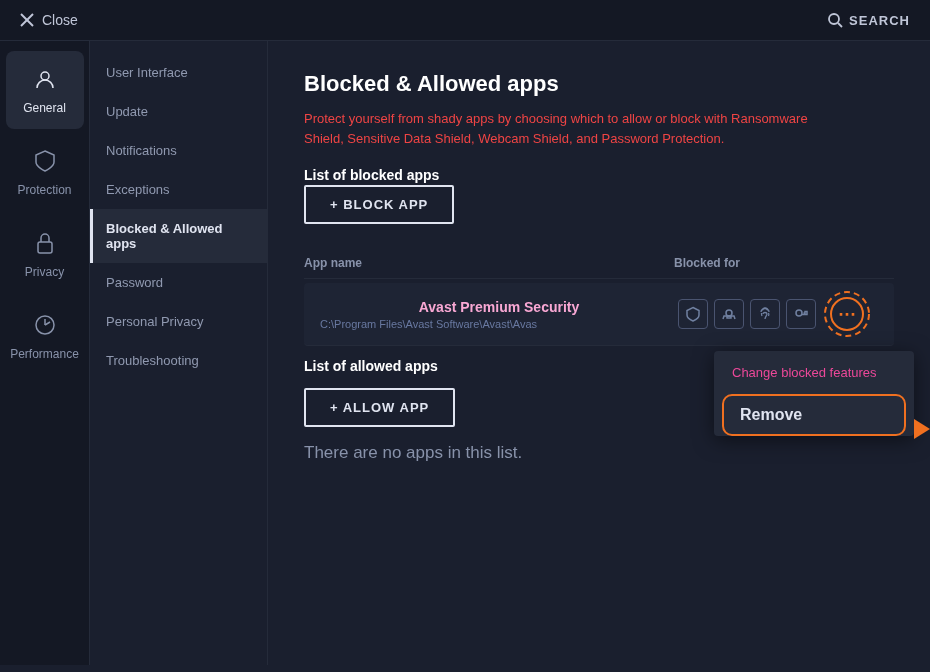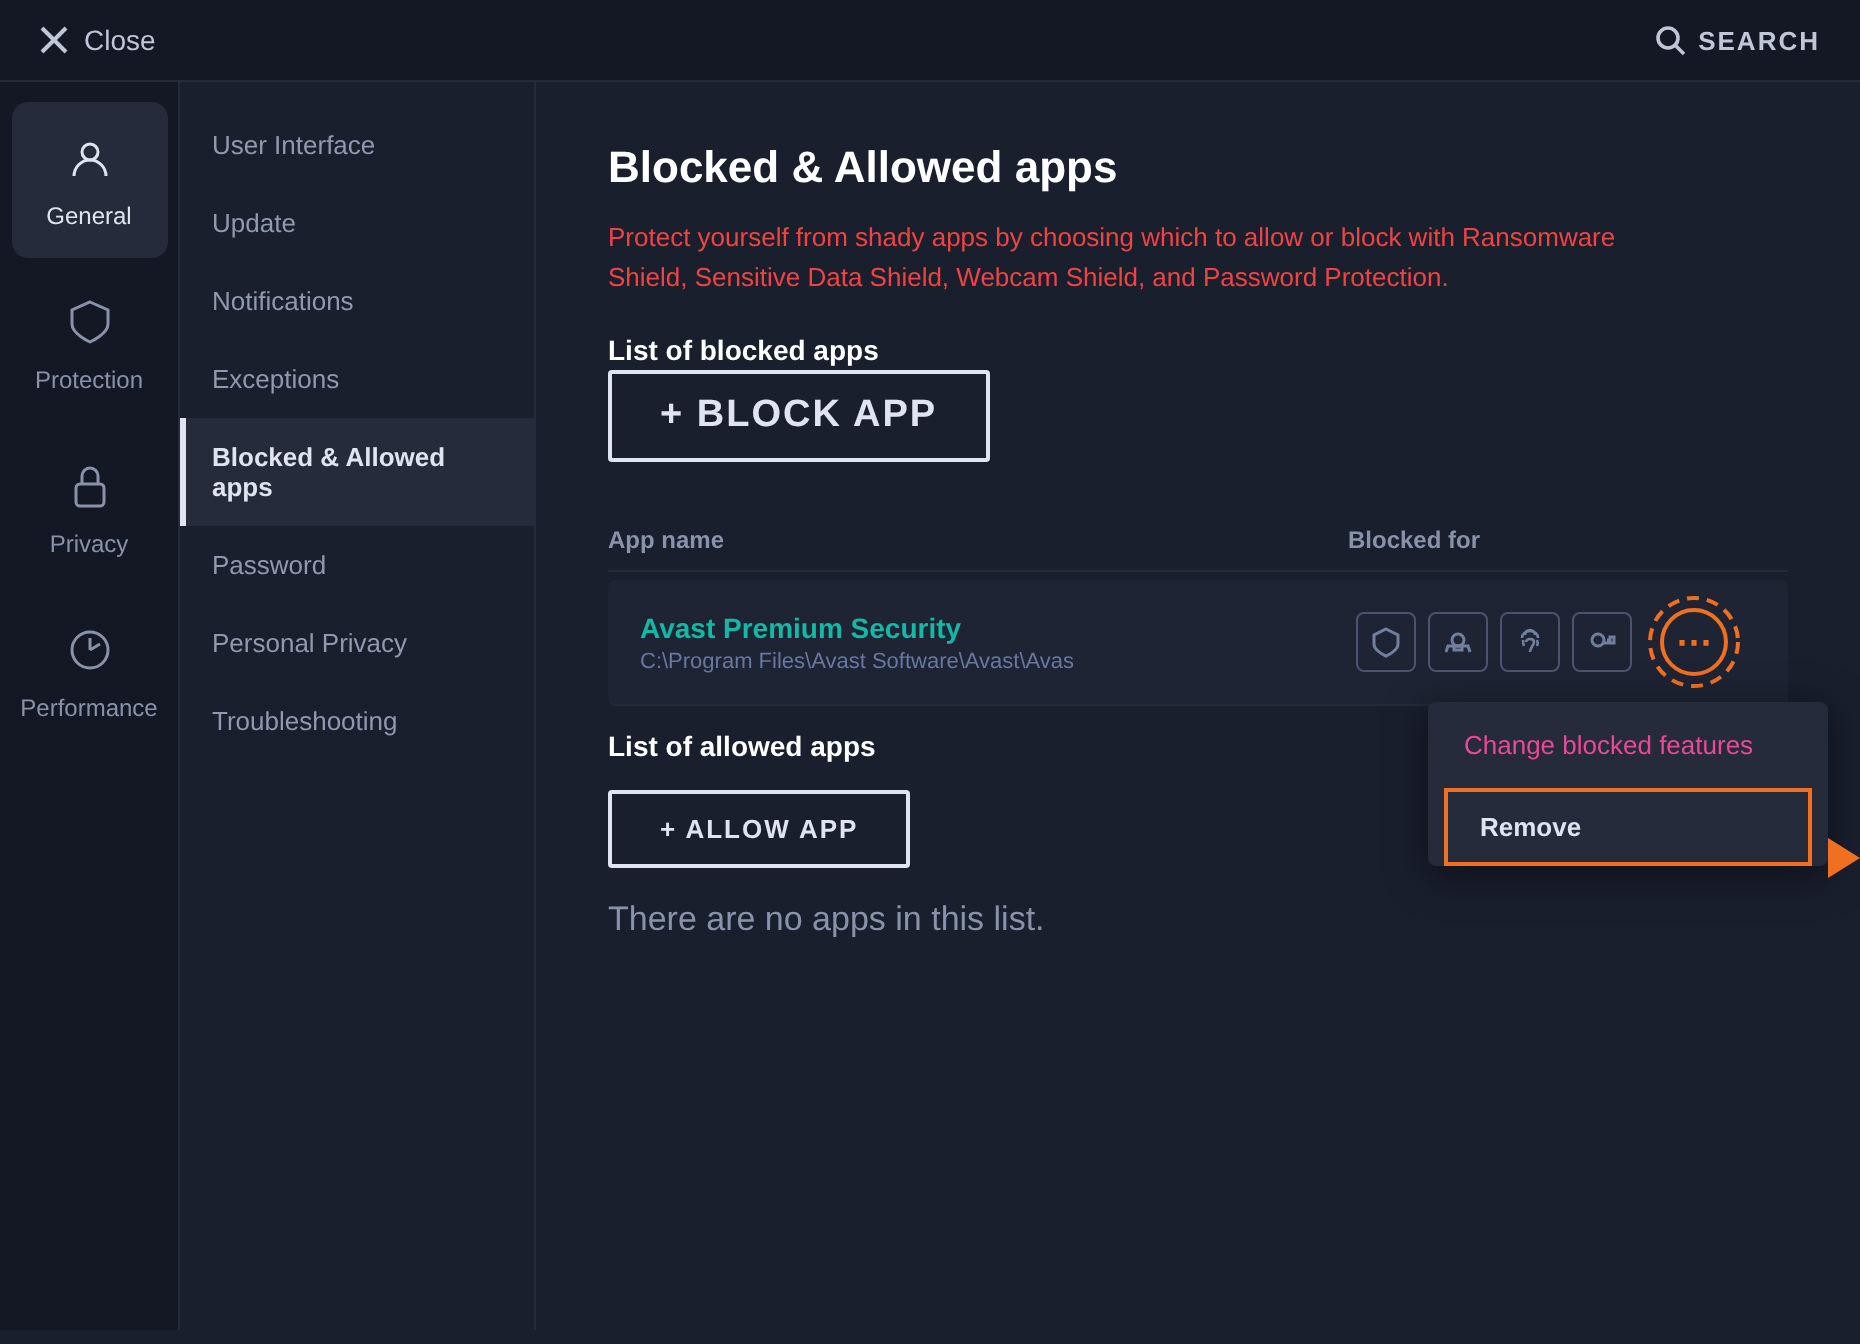--- a/index.html
+++ b/index.html
@@ -146,21 +146,21 @@
     }
 
     .block-btn {
       display: inline-flex;
       align-items: center;
       gap: 8px;
       background: transparent;
       border: 2px solid #e0e4f0;
       color: #e0e4f0;
       padding: 10px 24px;
-      font-size: 19px;
+      font-size: 13px;
       font-weight: 700;
       letter-spacing: 1px;
       cursor: pointer;
       border-radius: 2px;
       margin-bottom: 24px;
       text-align: center;
     }
 
     .table-header {
       display: flex;
@@ -186,22 +186,23 @@
       margin-top: 4px;
       position: relative;
     }
 
     .app-info {
       flex: 1;
     }
     .app-name {
       font-size: 14px;
       font-weight: 700;
-      color: #14b8a6;
+      color: #f9a8d4;
       margin-bottom: 3px;
+      text-align: center;
     }
     .app-path {
       font-size: 11px;
       color: #6878a0;
     }
 
     .app-icons {
       display: flex;
       align-items: center;
       gap: 6px;
@@ -286,23 +287,23 @@
       padding: 14px 18px;
       font-size: 13px;
       color: #ec4899;
       cursor: pointer;
       font-weight: 500;
     }
 
     .dropdown-popup-remove {
       margin: 0 8px 8px 8px;
       border: 2px solid #f07020;
-      border-radius: 0;
+      border-radius: 10px;
       padding: 10px 16px;
-      font-size: 13px;
+      font-size: 16px;
       font-weight: 600;
       color: #e0e4f0;
       cursor: pointer;
       display: block;
     }
   </style>
 </head>
 <body>
 
 <div class="top-bar">

